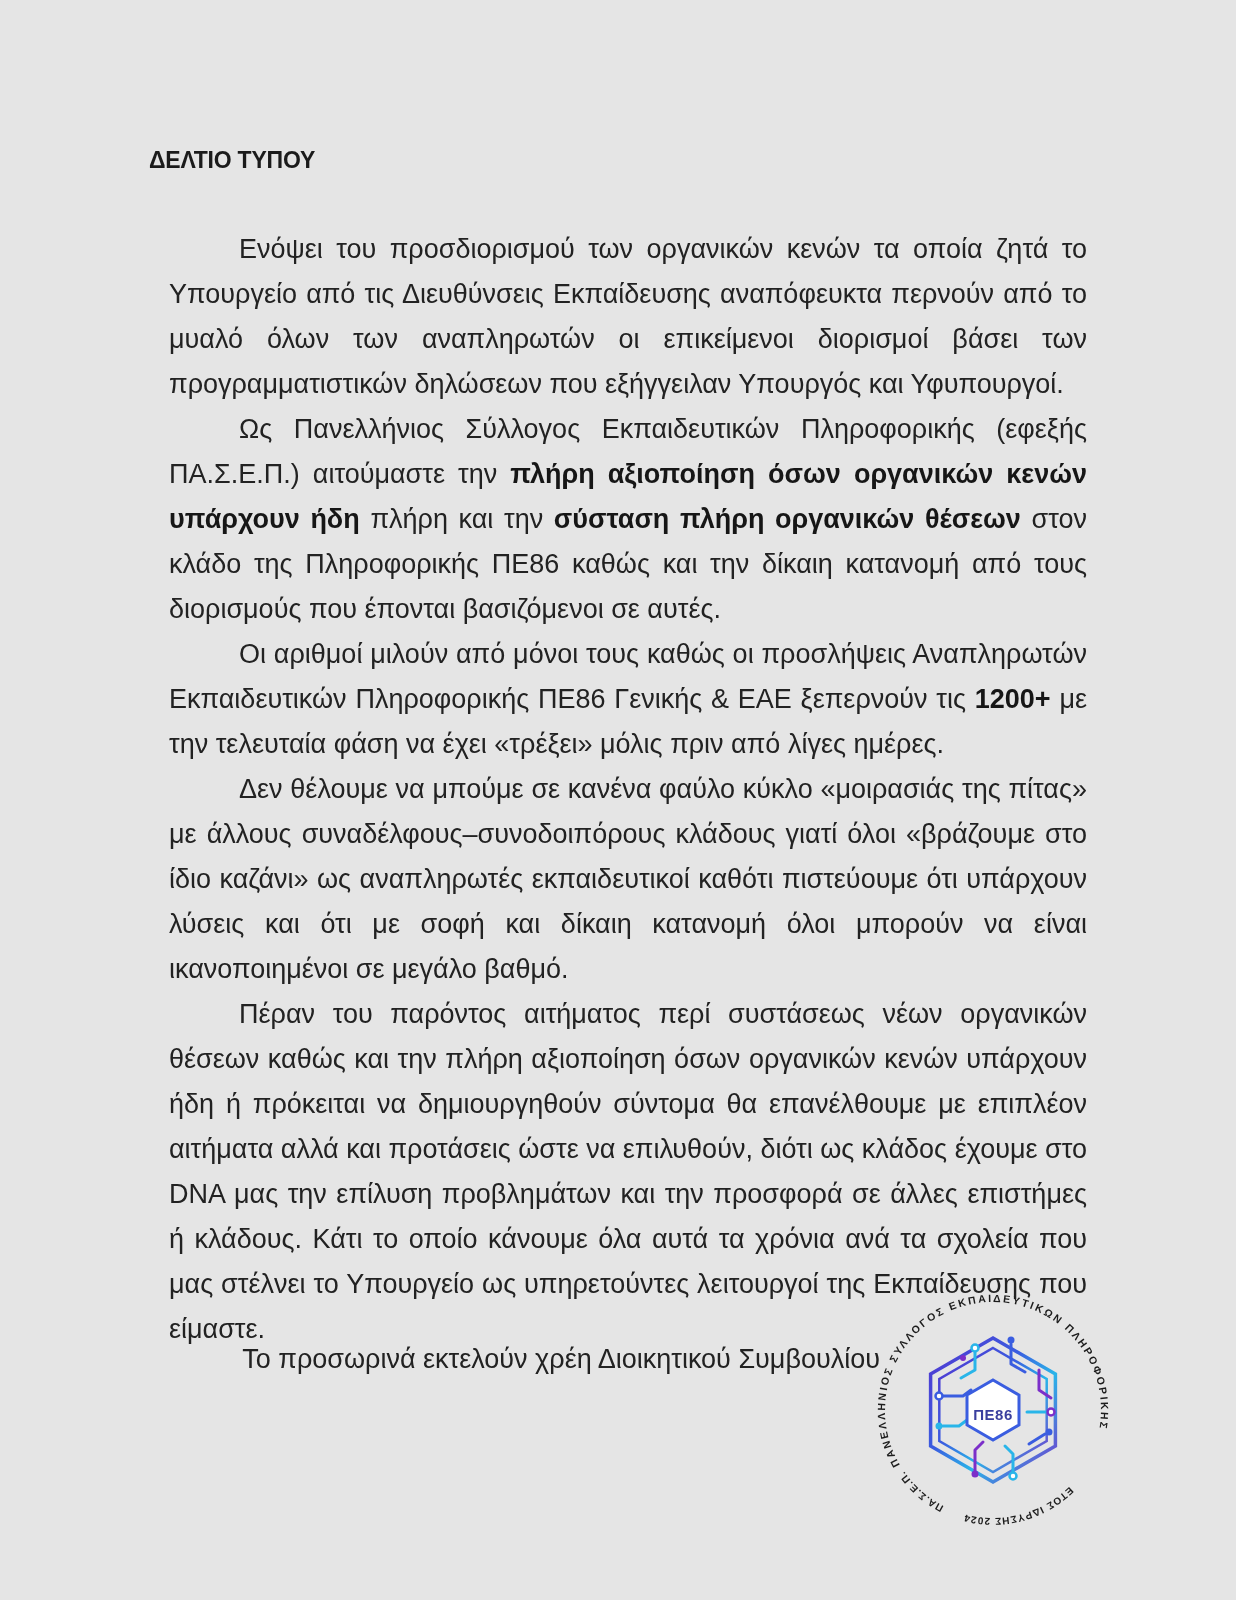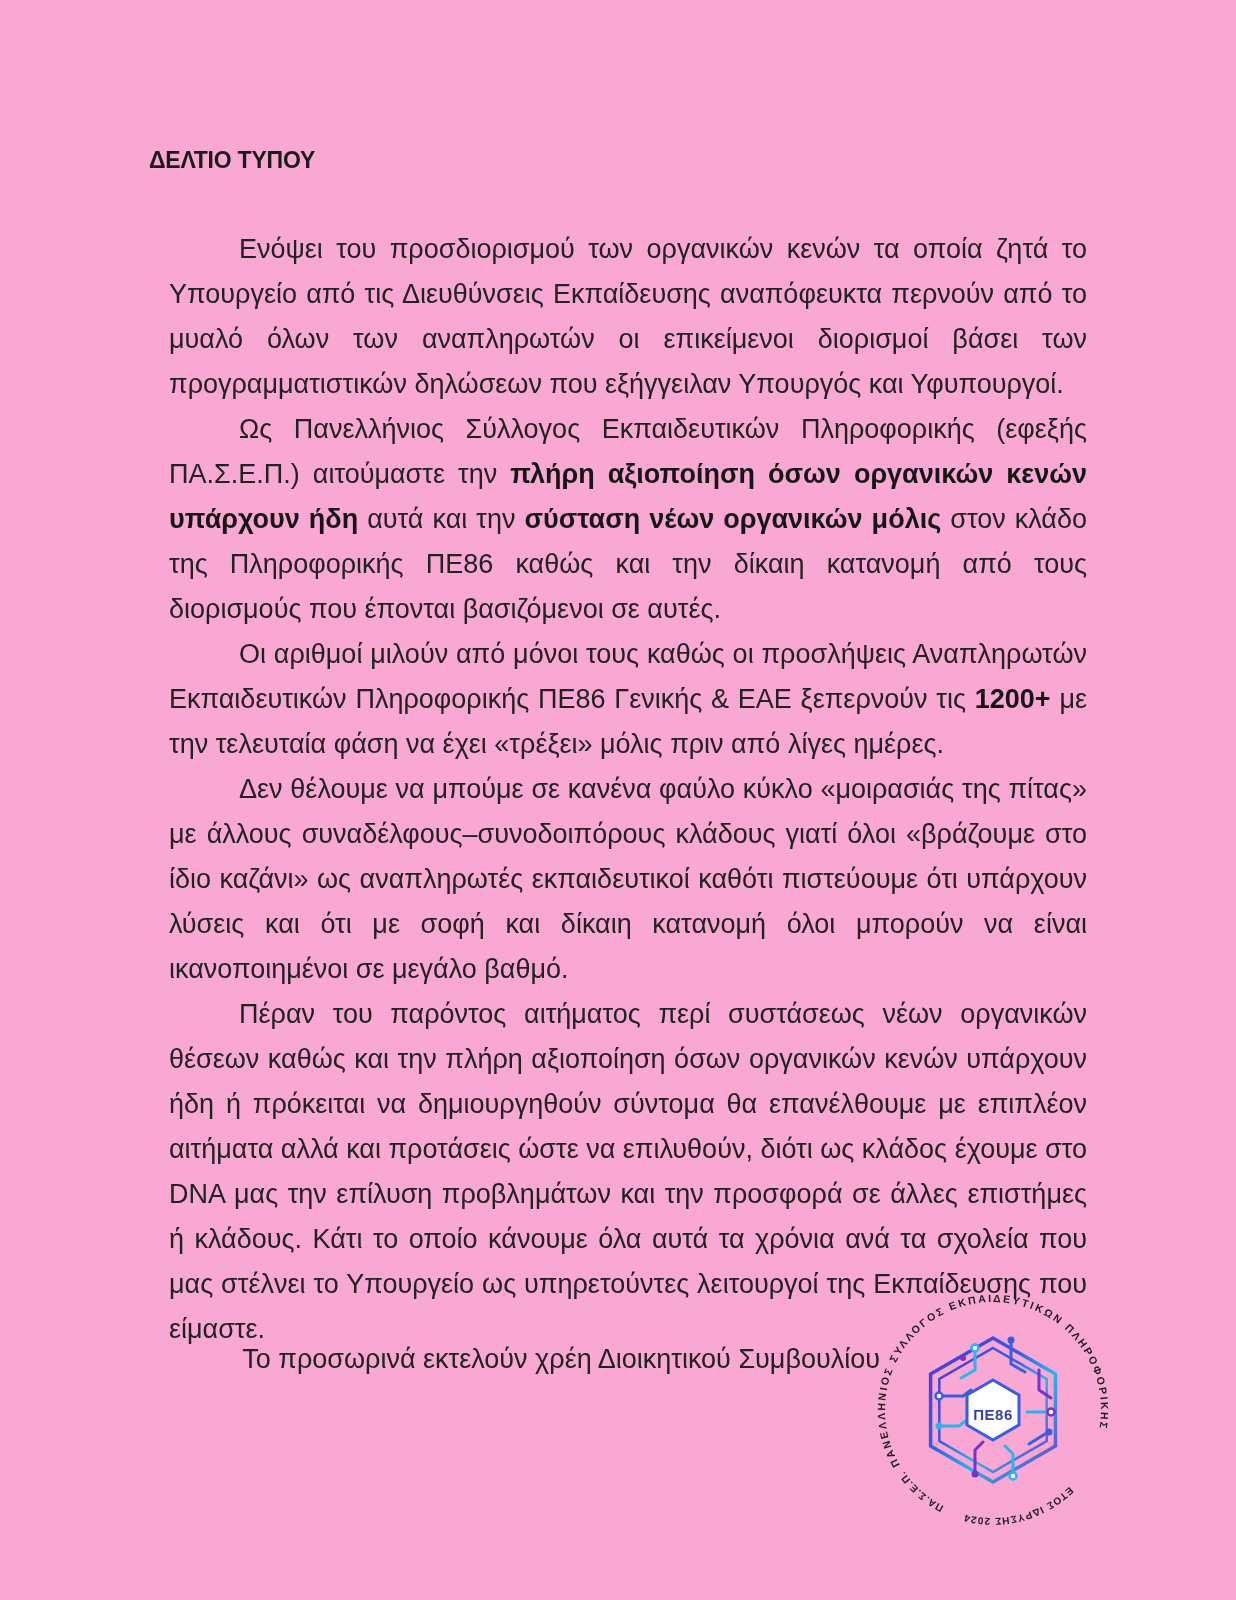--- a/index.html
+++ b/index.html
@@ -1,21 +1,21 @@
 <!DOCTYPE html>
 <html lang="el"><head>
 <meta charset="utf-8">
 <style>
   html,body{margin:0;padding:0;}
   body{
     width:1236px;height:1600px;background:#ffffff;
     font-family:"Liberation Sans",sans-serif;color:#1e1e1e;
     position:relative;overflow:hidden;
   }
-  .page{position:absolute;left:0;top:0;width:1236px;height:1600px;background:#f9a8d4;}
+  .page{position:absolute;left:0;top:0;width:1236px;height:1600px;background:#e5e5e5;}
   .doc{position:absolute;left:149px;top:146px;width:938px;}
   .h1,.h2{
     font-size:23px;font-weight:700;line-height:28px;margin:0;
     letter-spacing:-0.2px;color:#1b1b1b;white-space:nowrap;
   }
   .h1{margin-bottom:20px;}
   .body-text{margin-top:53px;margin-left:20px;}
   .body-text p{
     margin:0;font-size:27px;line-height:45px;color:#222222;
     text-align:justify;text-indent:70px;
@@ -33,21 +33,21 @@
 </style>
 </head>
 <body>
 
 <div class="page">
 
   <div class="doc">
     <p class="h1">ΔΕΛΤΙΟ ΤΥΠΟΥ</p>
     <div class="body-text">
         <p><span>Ενόψει του προσδιορισμού των οργανικών κενών τα οποία ζητά το Υπουργείο από τις Διευθύνσεις Εκπαίδευσης αναπόφευκτα περνούν από το μυαλό όλων των αναπληρωτών οι επικείμενοι διορισμοί βάσει των προγραμματιστικών δηλώσεων που εξήγγειλαν Υπουργός και Υφυπουργοί.</span></p>
-        <p><span>Ως Πανελλήνιος Σύλλογος Εκπαιδευτικών Πληροφορικής (εφεξής ΠΑ.Σ.Ε.Π.) αιτούμαστε την </span><b>πλήρη αξιοποίηση όσων οργανικών κενών υπάρχουν ήδη</b><span> αυτά και την </span><b>σύσταση νέων οργανικών μόλις</b><span> στον κλάδο της Πληροφορικής ΠΕ86 καθώς και την δίκαιη κατανομή από τους διορισμούς που έπονται βασιζόμενοι σε αυτές.</span></p>
+        <p><span>Ως Πανελλήνιος Σύλλογος Εκπαιδευτικών Πληροφορικής (εφεξής ΠΑ.Σ.Ε.Π.) αιτούμαστε την </span><b>πλήρη αξιοποίηση όσων οργανικών κενών υπάρχουν ήδη</b><span> πλήρη και την </span><b>σύσταση πλήρη οργανικών θέσεων</b><span> στον κλάδο της Πληροφορικής ΠΕ86 καθώς και την δίκαιη κατανομή από τους διορισμούς που έπονται βασιζόμενοι σε αυτές.</span></p>
         <p><span>Οι αριθμοί μιλούν από μόνοι τους καθώς οι προσλήψεις Αναπληρωτών Εκπαιδευτικών Πληροφορικής ΠΕ86 Γενικής &amp; ΕΑΕ ξεπερνούν τις </span><b>1200+</b><span> με την τελευταία φάση να έχει «τρέξει» μόλις πριν από λίγες ημέρες.</span></p>
         <p><span>Δεν θέλουμε να μπούμε σε κανένα φαύλο κύκλο «μοιρασιάς της πίτας» με άλλους συναδέλφους–συνοδοιπόρους κλάδους γιατί όλοι «βράζουμε στο ίδιο καζάνι» ως αναπληρωτές εκπαιδευτικοί καθότι πιστεύουμε ότι υπάρχουν λύσεις και ότι με σοφή και δίκαιη κατανομή όλοι μπορούν να είναι ικανοποιημένοι σε μεγάλο βαθμό.</span></p>
         <p><span>Πέραν του παρόντος αιτήματος περί συστάσεως νέων οργανικών θέσεων καθώς και την πλήρη αξιοποίηση όσων οργανικών κενών υπάρχουν ήδη ή πρόκειται να δημιουργηθούν σύντομα θα επανέλθουμε με επιπλέον αιτήματα αλλά και προτάσεις ώστε να επιλυθούν, διότι ως κλάδος έχουμε στο DNA μας την επίλυση προβλημάτων και την προσφορά σε άλλες επιστήμες ή κλάδους. Κάτι το οποίο κάνουμε όλα αυτά τα χρόνια ανά τα σχολεία που μας στέλνει το Υπουργείο ως υπηρετούντες λειτουργοί της Εκπαίδευσης που είμαστε.</span></p>
       </div>
   </div>
 
   <div class="sig">
     <div>Το προσωρινά εκτελούν χρέη Διοικητικού Συμβουλίου</div>
   </div>
 

